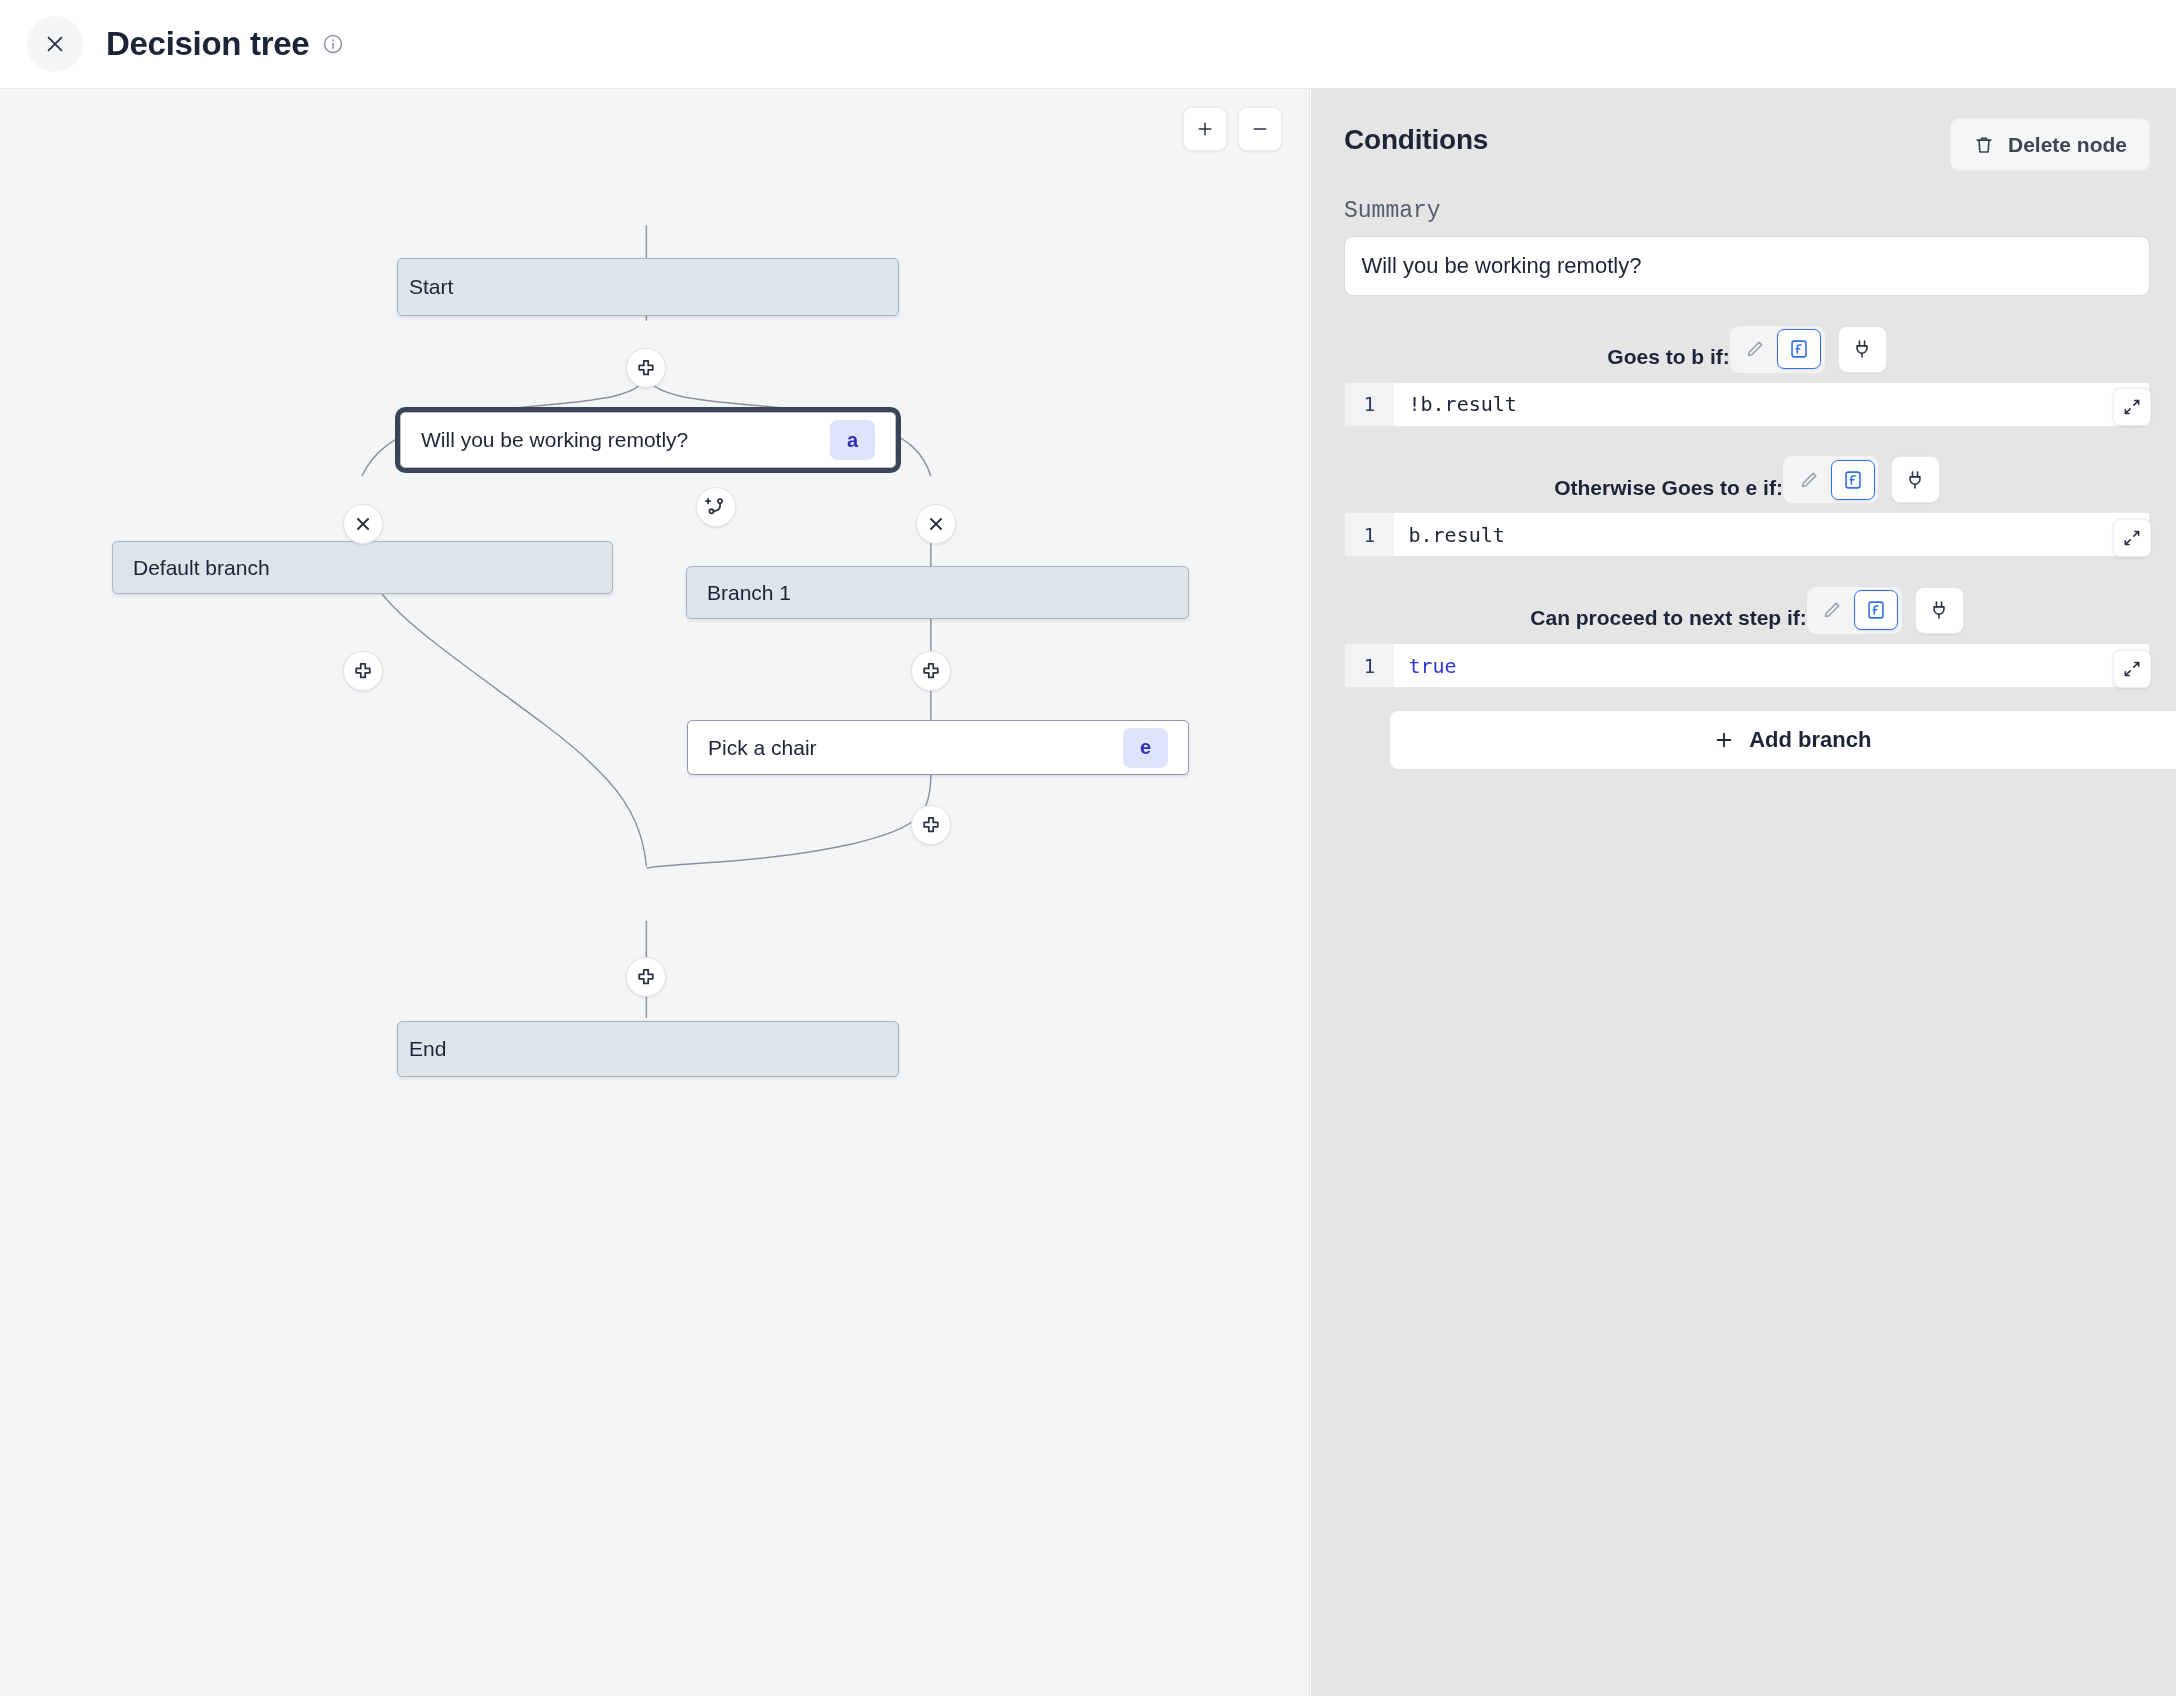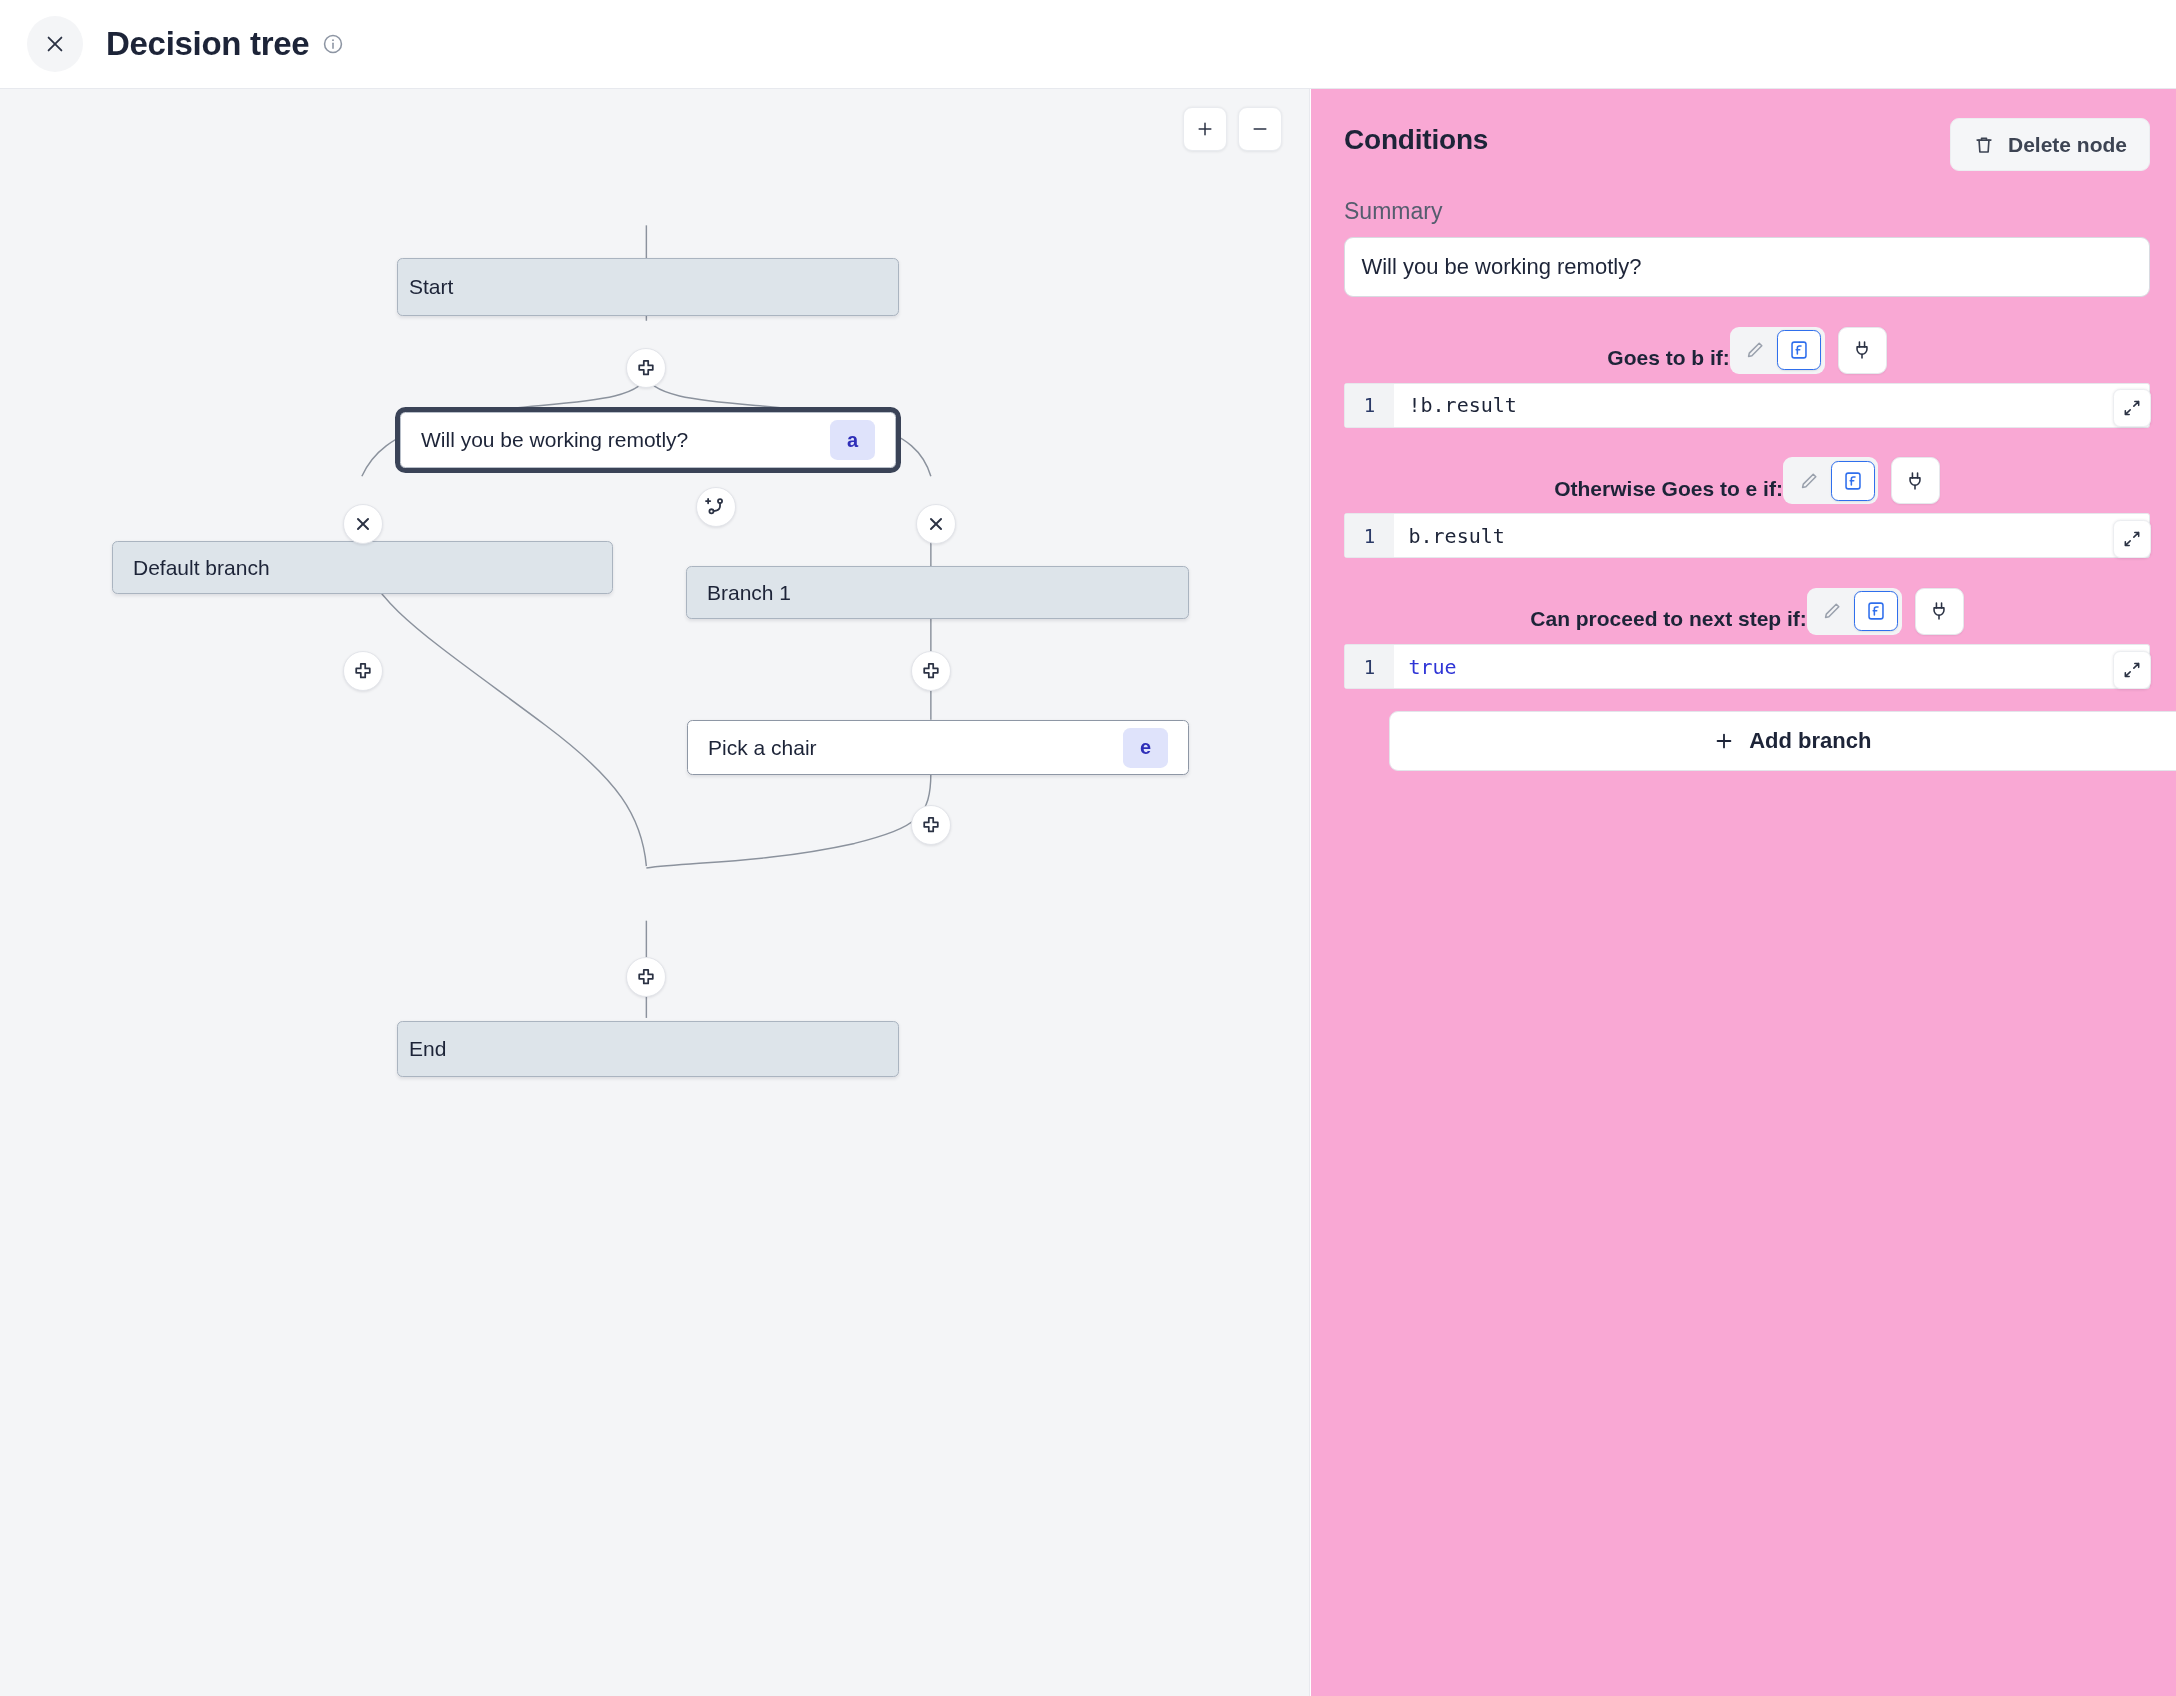--- a/index.html
+++ b/index.html
@@ -109,21 +109,21 @@
     display: flex; align-items: center; justify-content: center;
     cursor: pointer;
   }
   .edge-btn svg { width: 22px; height: 22px; }
   .edge-btn.branch-add svg { width: 23.6px; height: 23.6px; }
 
   
   .panel {
     position: absolute; left: 1311px; top: 89px;
     width: 866px; height: 1607px;
-    background: #f9a8d4;
+    background: #e5e5e5;
     padding: 29px 27px 0 33px;
   }
   .panel-head {
     display: flex; align-items: flex-start; justify-content: space-between;
     height: 56px;
   }
   .panel-title {
     font-size: 28px; font-weight: bold; color: #1d2438;
     letter-spacing: -0.2px; margin-top: 5.5px;
   }
@@ -131,21 +131,21 @@
     display: flex; align-items: center; gap: 12.7px;
     height: 53px; padding: 0 22px;
     background: #f5f6f8; border: 0.9px solid #eceef1; border-radius: 9px;
     font-size: 21px; font-weight: bold; color: #3d4453;
     cursor: pointer;
   }
   .delete-btn svg { width: 22px; height: 22px; }
 
   .field-label {
     font-size: 23px; color: #555d6e;
-    margin-top: 23.6px; margin-bottom: 12.7px;
+    margin-top: 23.6px; margin-bottom: 12.7px; font-family: Liberation Mono, monospace;
   }
   .summary-input {
     width: 100%; height: 60px;
     border: 0.9px solid #d8dbe1; border-radius: 9px;
     background: #ffffff;
     padding: 0 16.4px;
     font-size: 22px; color: #1d2438;
     font-family: "Liberation Sans", sans-serif;
     outline: none;
   }

